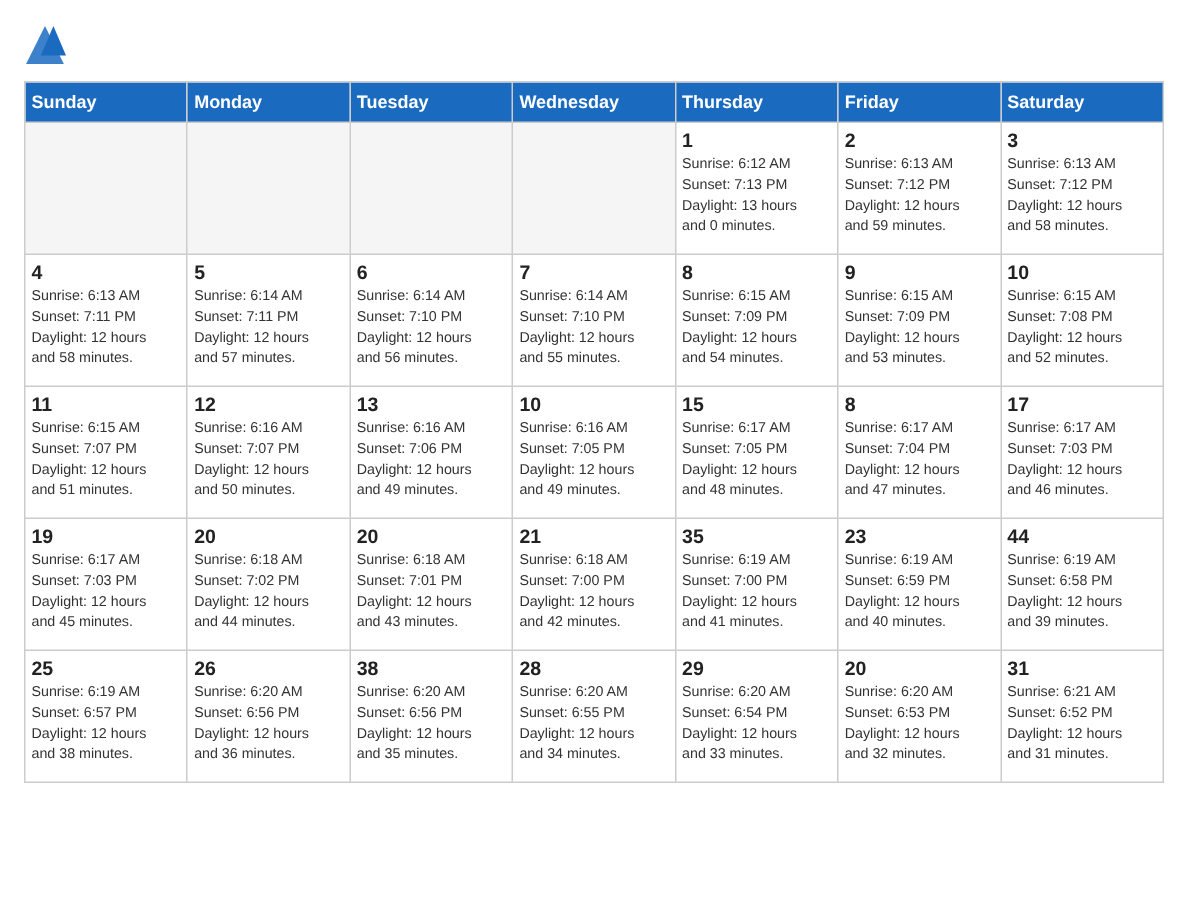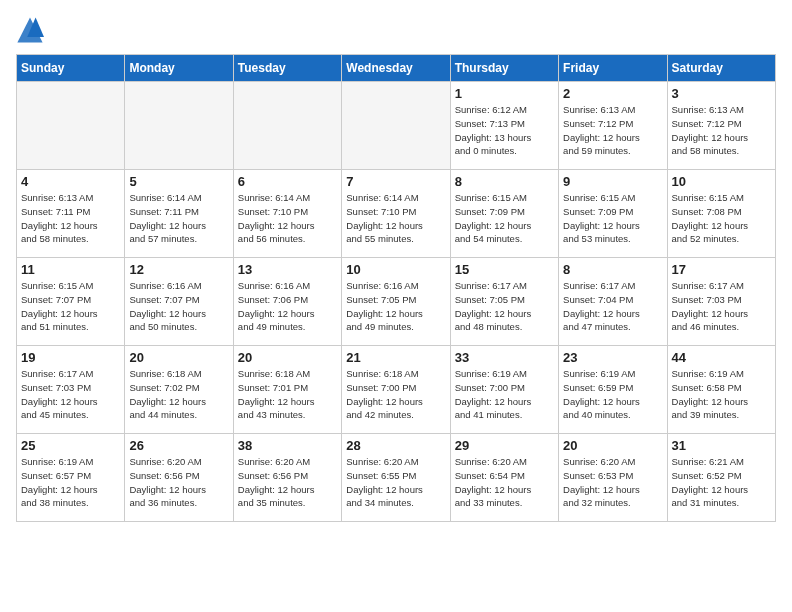--- a/index.html
+++ b/index.html
@@ -206,21 +206,21 @@
         </td>
         <td>
           <span class="day-number">20</span>
           <div class="day-info">Sunrise: 6:18 AM<br>Sunset: 7:01 PM<br>Daylight: 12 hours<br>and 43 minutes.</div>
         </td>
         <td>
           <span class="day-number">21</span>
           <div class="day-info">Sunrise: 6:18 AM<br>Sunset: 7:00 PM<br>Daylight: 12 hours<br>and 42 minutes.</div>
         </td>
         <td>
-          <span class="day-number">33</span>
+          <span class="day-number">35</span>
           <div class="day-info">Sunrise: 6:19 AM<br>Sunset: 7:00 PM<br>Daylight: 12 hours<br>and 41 minutes.</div>
         </td>
         <td>
           <span class="day-number">23</span>
           <div class="day-info">Sunrise: 6:19 AM<br>Sunset: 6:59 PM<br>Daylight: 12 hours<br>and 40 minutes.</div>
         </td>
         <td>
           <span class="day-number">44</span>
           <div class="day-info">Sunrise: 6:19 AM<br>Sunset: 6:58 PM<br>Daylight: 12 hours<br>and 39 minutes.</div>
         </td>

